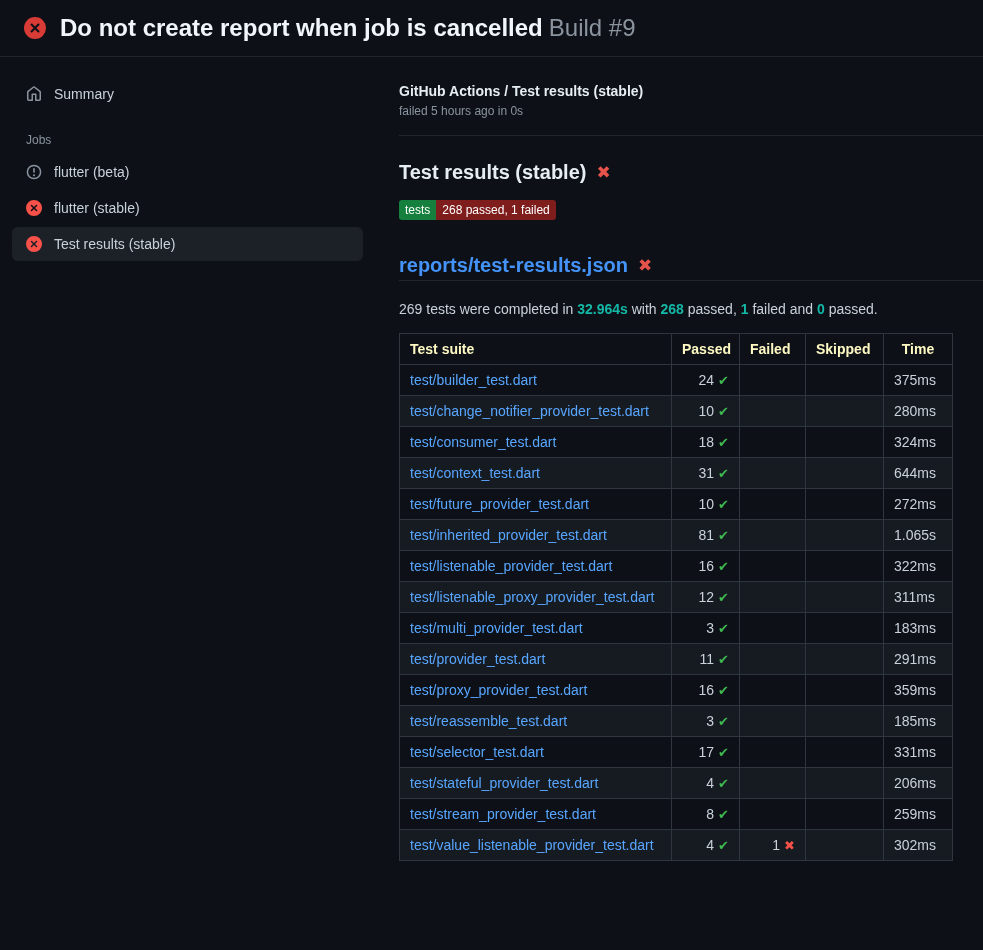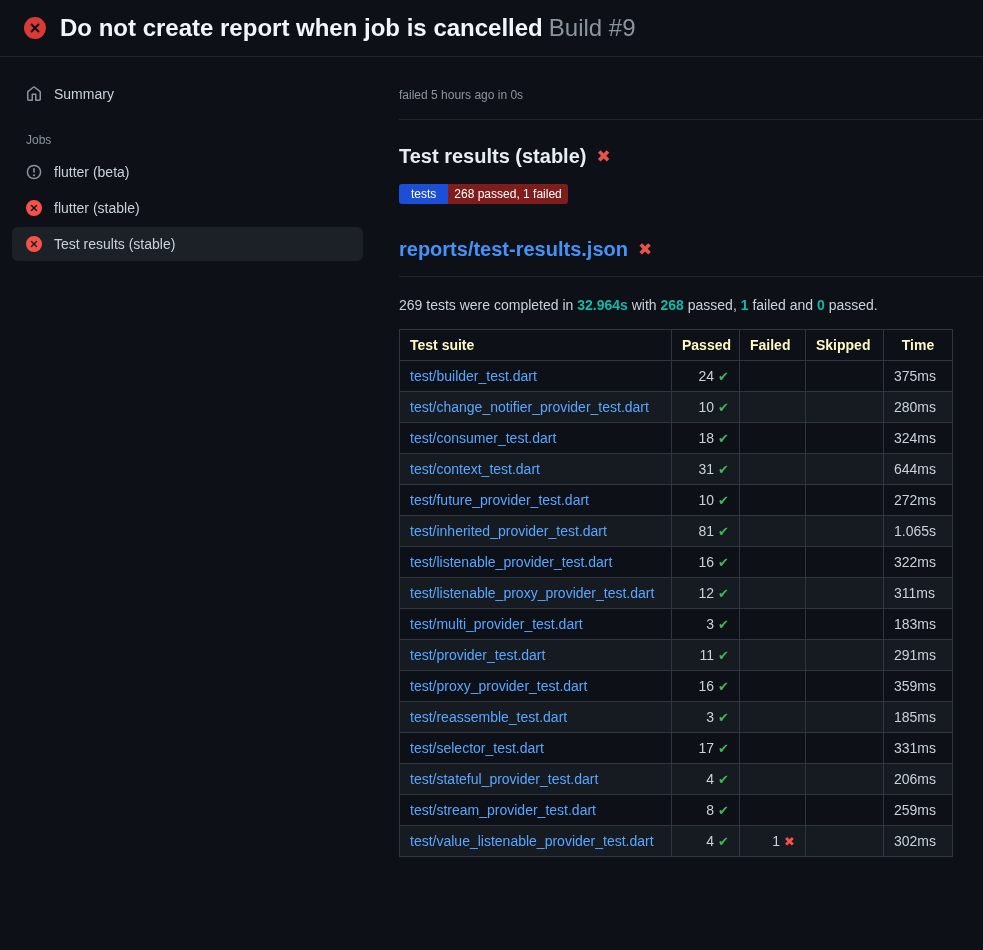--- a/index.html
+++ b/index.html
@@ -74,28 +74,28 @@
   }
 
   .badge {
     display: inline-flex;
     font-size: 12px;
     line-height: 1;
     border-radius: 3px;
     overflow: hidden;
     margin: 2px 0 4px 0;
   }
-  .badge-left { background: #1d4ed8; color: #ffffff; padding: 4px 12px; }
+  .badge-left { background: #15803d; color: #ffffff; padding: 4px 6px; }
   .badge-right { background: #7f1d1d; color: #ffffff; padding: 4px 6px; }
 
   .report-title {
     font-size: 20px;
     font-weight: 700;
     margin: 30px 0 0 0;
-    padding-bottom: 15px;
+    padding-bottom: 3px;
     border-bottom: 1px solid #21262d;
     display: flex;
     align-items: center;
     gap: 10px;
   }
   .report-title a { color: #4493f8; text-decoration: none; cursor: pointer; }
 
   .summary-line { margin: 20px 0 16px 0; color: #c9d1d9; }
   .summary-line strong { color: #14b8a6; margin-top: 31px; }
 
@@ -175,20 +175,21 @@
             <svg width="16" height="16" viewBox="0 0 16 16" fill="#f85149" aria-hidden="true">
               <path d="M2.343 13.657A8 8 0 1 1 13.658 2.343 8 8 0 0 1 2.343 13.657ZM6.03 4.97a.751.751 0 0 0-1.042.018.751.751 0 0 0-.018 1.042L6.94 8 4.97 9.97a.749.749 0 0 0 .326 1.275.749.749 0 0 0 .734-.215L8 9.06l1.97 1.97a.749.749 0 0 0 1.275-.326.749.749 0 0 0-.215-.734L9.06 8l1.97-1.97a.749.749 0 0 0-.326-1.275.749.749 0 0 0-.734.215L8 6.94Z"></path>
             </svg>
           </span>
           <span>Test results (stable)</span>
         </div>
       </nav>
   </aside>
 
   <main class="main">
+    <div class="breadcrumb">GitHub Actions / Test results (stable)</div>
     <div class="status-line">failed 5 hours ago in 0s</div>
     <hr class="divider">
 
     <h2 class="section-title">
       <span>Test results (stable)</span>
       <span class="red-cross">✖</span>
     </h2>
 
     <span class="badge">
       <span class="badge-left">tests</span>

